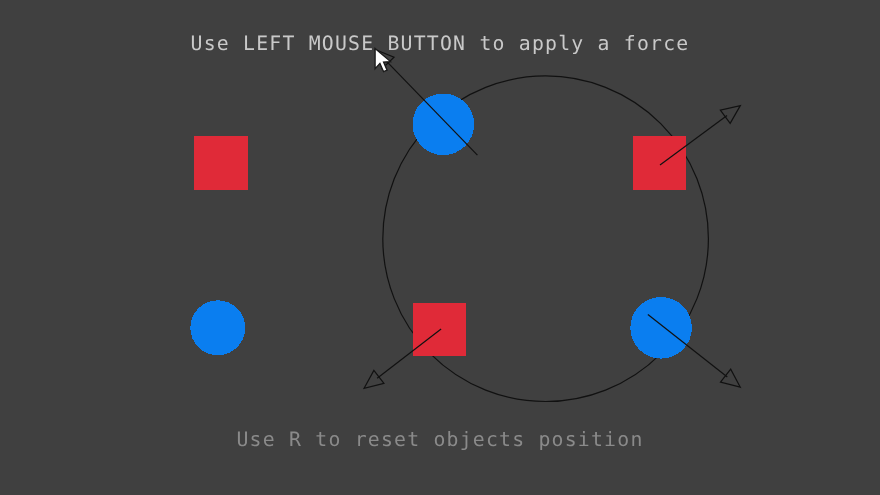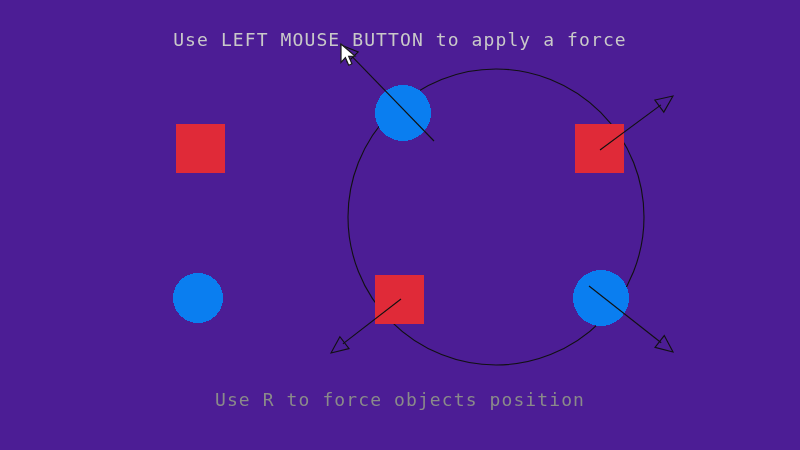--- a/index.html
+++ b/index.html
@@ -46,21 +46,21 @@
   }
   .body-shape { shape-rendering: crispEdges; }
   .ring { fill: none; stroke: #111111; stroke-width: 1.1; }
   .force-line { stroke: #111111; stroke-width: 1.1; fill: none; }
   .force-head { stroke: #111111; stroke-width: 1.1; fill: none; stroke-linejoin: miter; }
   .cursor-glyph { fill: #ffffff; stroke: #1a1a1a; stroke-width: 1.2; }
 </style>
 </head>
 <body>
 
-<div id="stage" style="background: #4c1d95;">
+<div id="stage" style="background: #404040;">
 
   <div class="hint" id="hint-top" style="color: rgb(201, 201, 201);">Use LEFT MOUSE BUTTON to apply a force</div>
 
   <svg id="scene-svg" viewBox="0 0 800 450" xmlns="http://www.w3.org/2000/svg">
     <g id="ring-layer">
         <circle cx="496" cy="217" r="148" class="ring" stroke="#111111"></circle>
       </g>
     <g id="bodies-layer">
         <rect x="176" y="124" width="49" height="49" fill="#e02a38" class="body-shape"></rect>
         <circle cx="403" cy="113" r="28" fill="#0a7ef0" class="body-shape"></circle>
@@ -77,15 +77,15 @@
         <line x1="401" y1="299" x2="342.8767338334521" y2="343.8379481856227" class="force-line"></line>
         <polygon points="331,353 339.8792724373904,336.67797436031304 349.04132425176766,348.55470819376507" class="force-head"></polygon>
         <line x1="589" y1="286" x2="661.2052249176636" y2="342.73267672102145" class="force-line"></line>
         <polygon points="673,352 654.9989266005294,347.39442115832577 664.2662498795081,335.5996460759895" class="force-head"></polygon>
       </g>
     <g id="cursor-layer">
         <path d="M 341 44 l 0 18.5 l 4.4 -4.9 l 3.3 7.6 l 3.2 -1.4 l -3.2 -7.4 l 6.3 -0.4 Z" class="cursor-glyph"></path>
       </g>
   </svg>
 
-  <div class="hint" id="hint-bottom" style="color: rgb(138, 138, 138);">Use R to force objects position</div>
+  <div class="hint" id="hint-bottom" style="color: rgb(138, 138, 138);">Use R to reset objects position</div>
 
 </div>
 
 </body></html>

